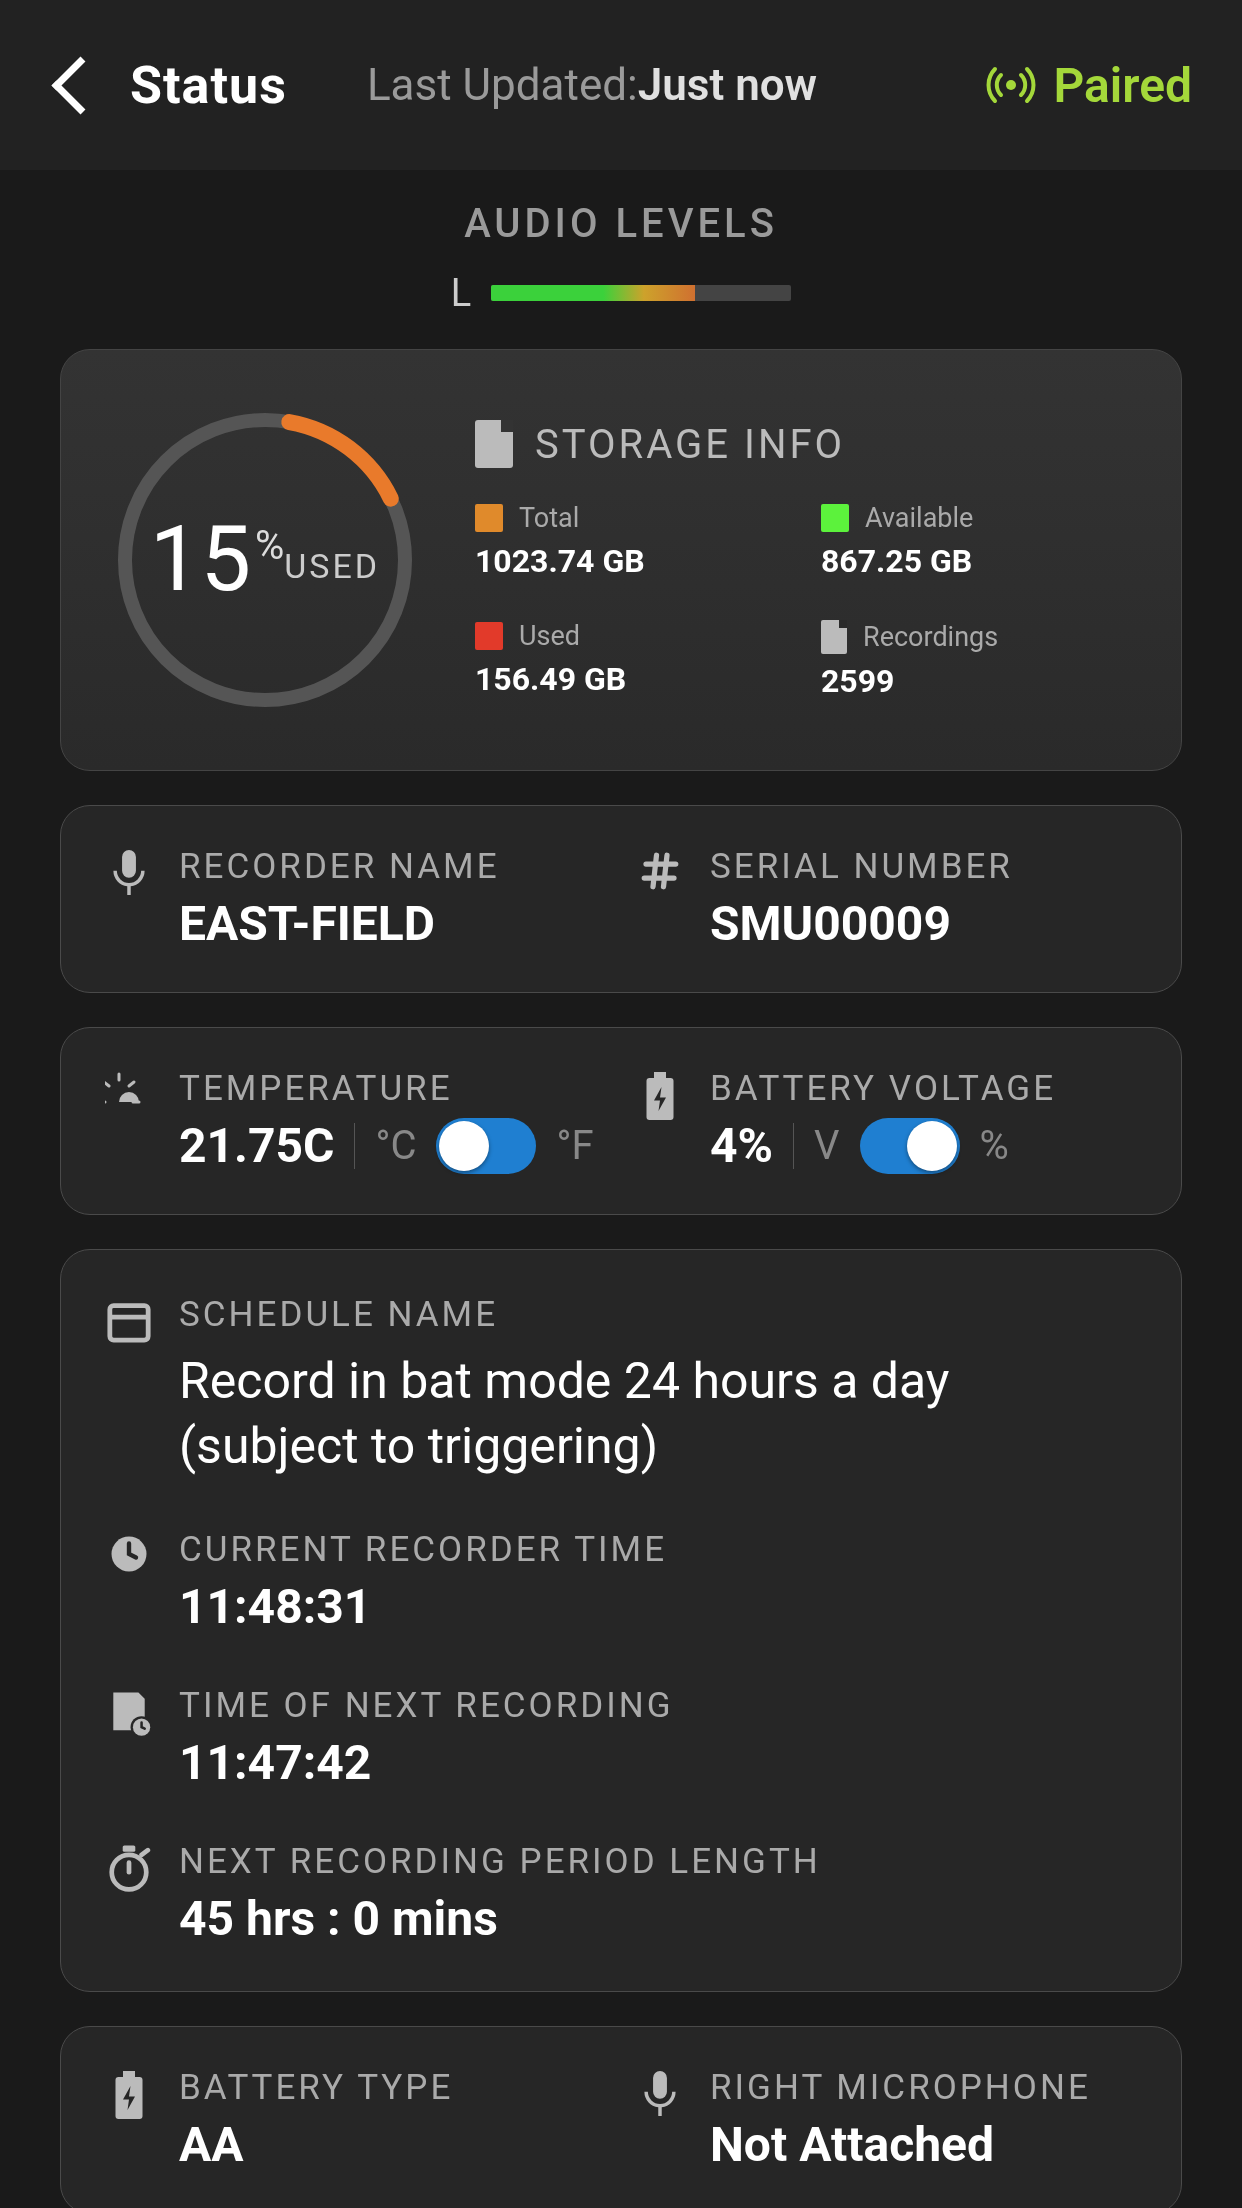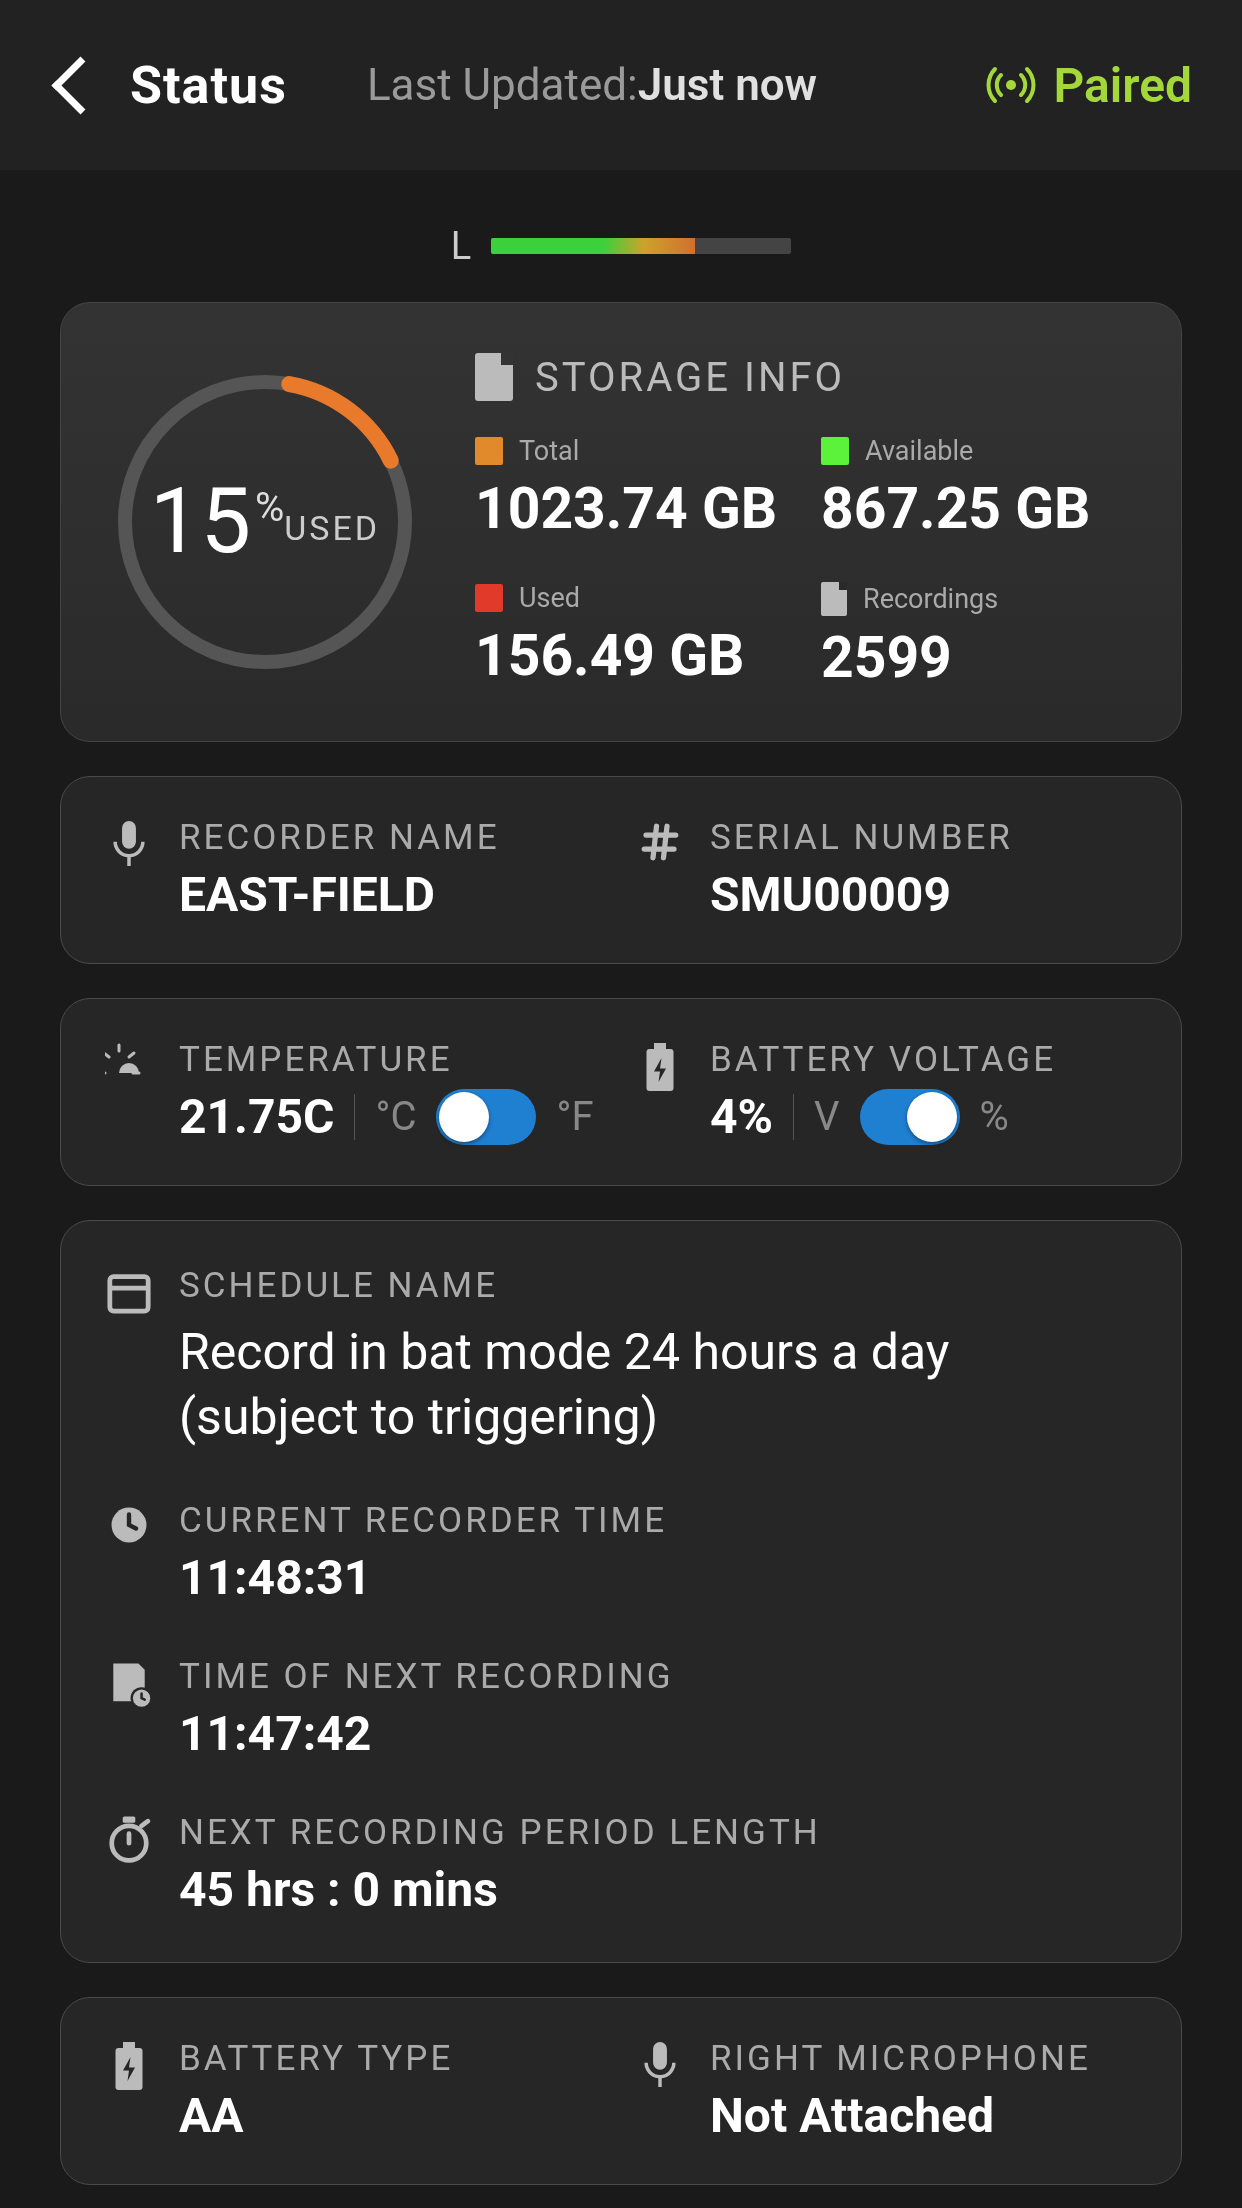--- a/index.html
+++ b/index.html
@@ -157,21 +157,21 @@
     display:flex; align-items:center; gap:16px;
     font-size:27px; color:#aaa;
   }
   .swatch { width:28px; height:28px; border-radius:2px; }
   .swatch.orange { background:#e08a2b; }
   .swatch.green  { background:#5cf23c; }
   .swatch.red    { background:#e23a2a; }
   .sd-mini { width:26px; height:34px; background:#bbb; border-radius:2px; position:relative; }
   .sd-mini::before { content:""; position:absolute; top:0; right:0; width:8px; height:8px; background:#2a2a2a; }
   .stat .val {
-    font-size:57px; font-weight:700; color:#fff; margin-top:8px;
+    font-size:32px; font-weight:700; color:#fff; margin-top:8px;
   }
   
   .info-card {
     background: #262626;
     border: 1px solid #4a4a4a;
     border-radius: 30px;
     padding: 40px 44px;
     display: grid;
     grid-template-columns: 1fr 1fr;
     column-gap: 30px;
@@ -258,20 +258,21 @@
         <path d="M41 9 A23 23 0 0 1 41 41" stroke="#a4d83a" stroke-width="4" fill="none" stroke-linecap="round"></path>
       </svg>
     </span>
     <span>Paired</span>
   </div>
 </div>
 
 <div class="content">
 
   <div class="audio-levels">
+    <div class="section-label">AUDIO LEVELS</div>
     <div class="level-bar-wrap">
       <span class="ch-label">L</span>
       <div class="meter">
         <div class="fill" style="width:68%"></div>
       </div>
     </div>
   </div>
 
   <div class="card storage-card">
     <div class="ring-wrap">

